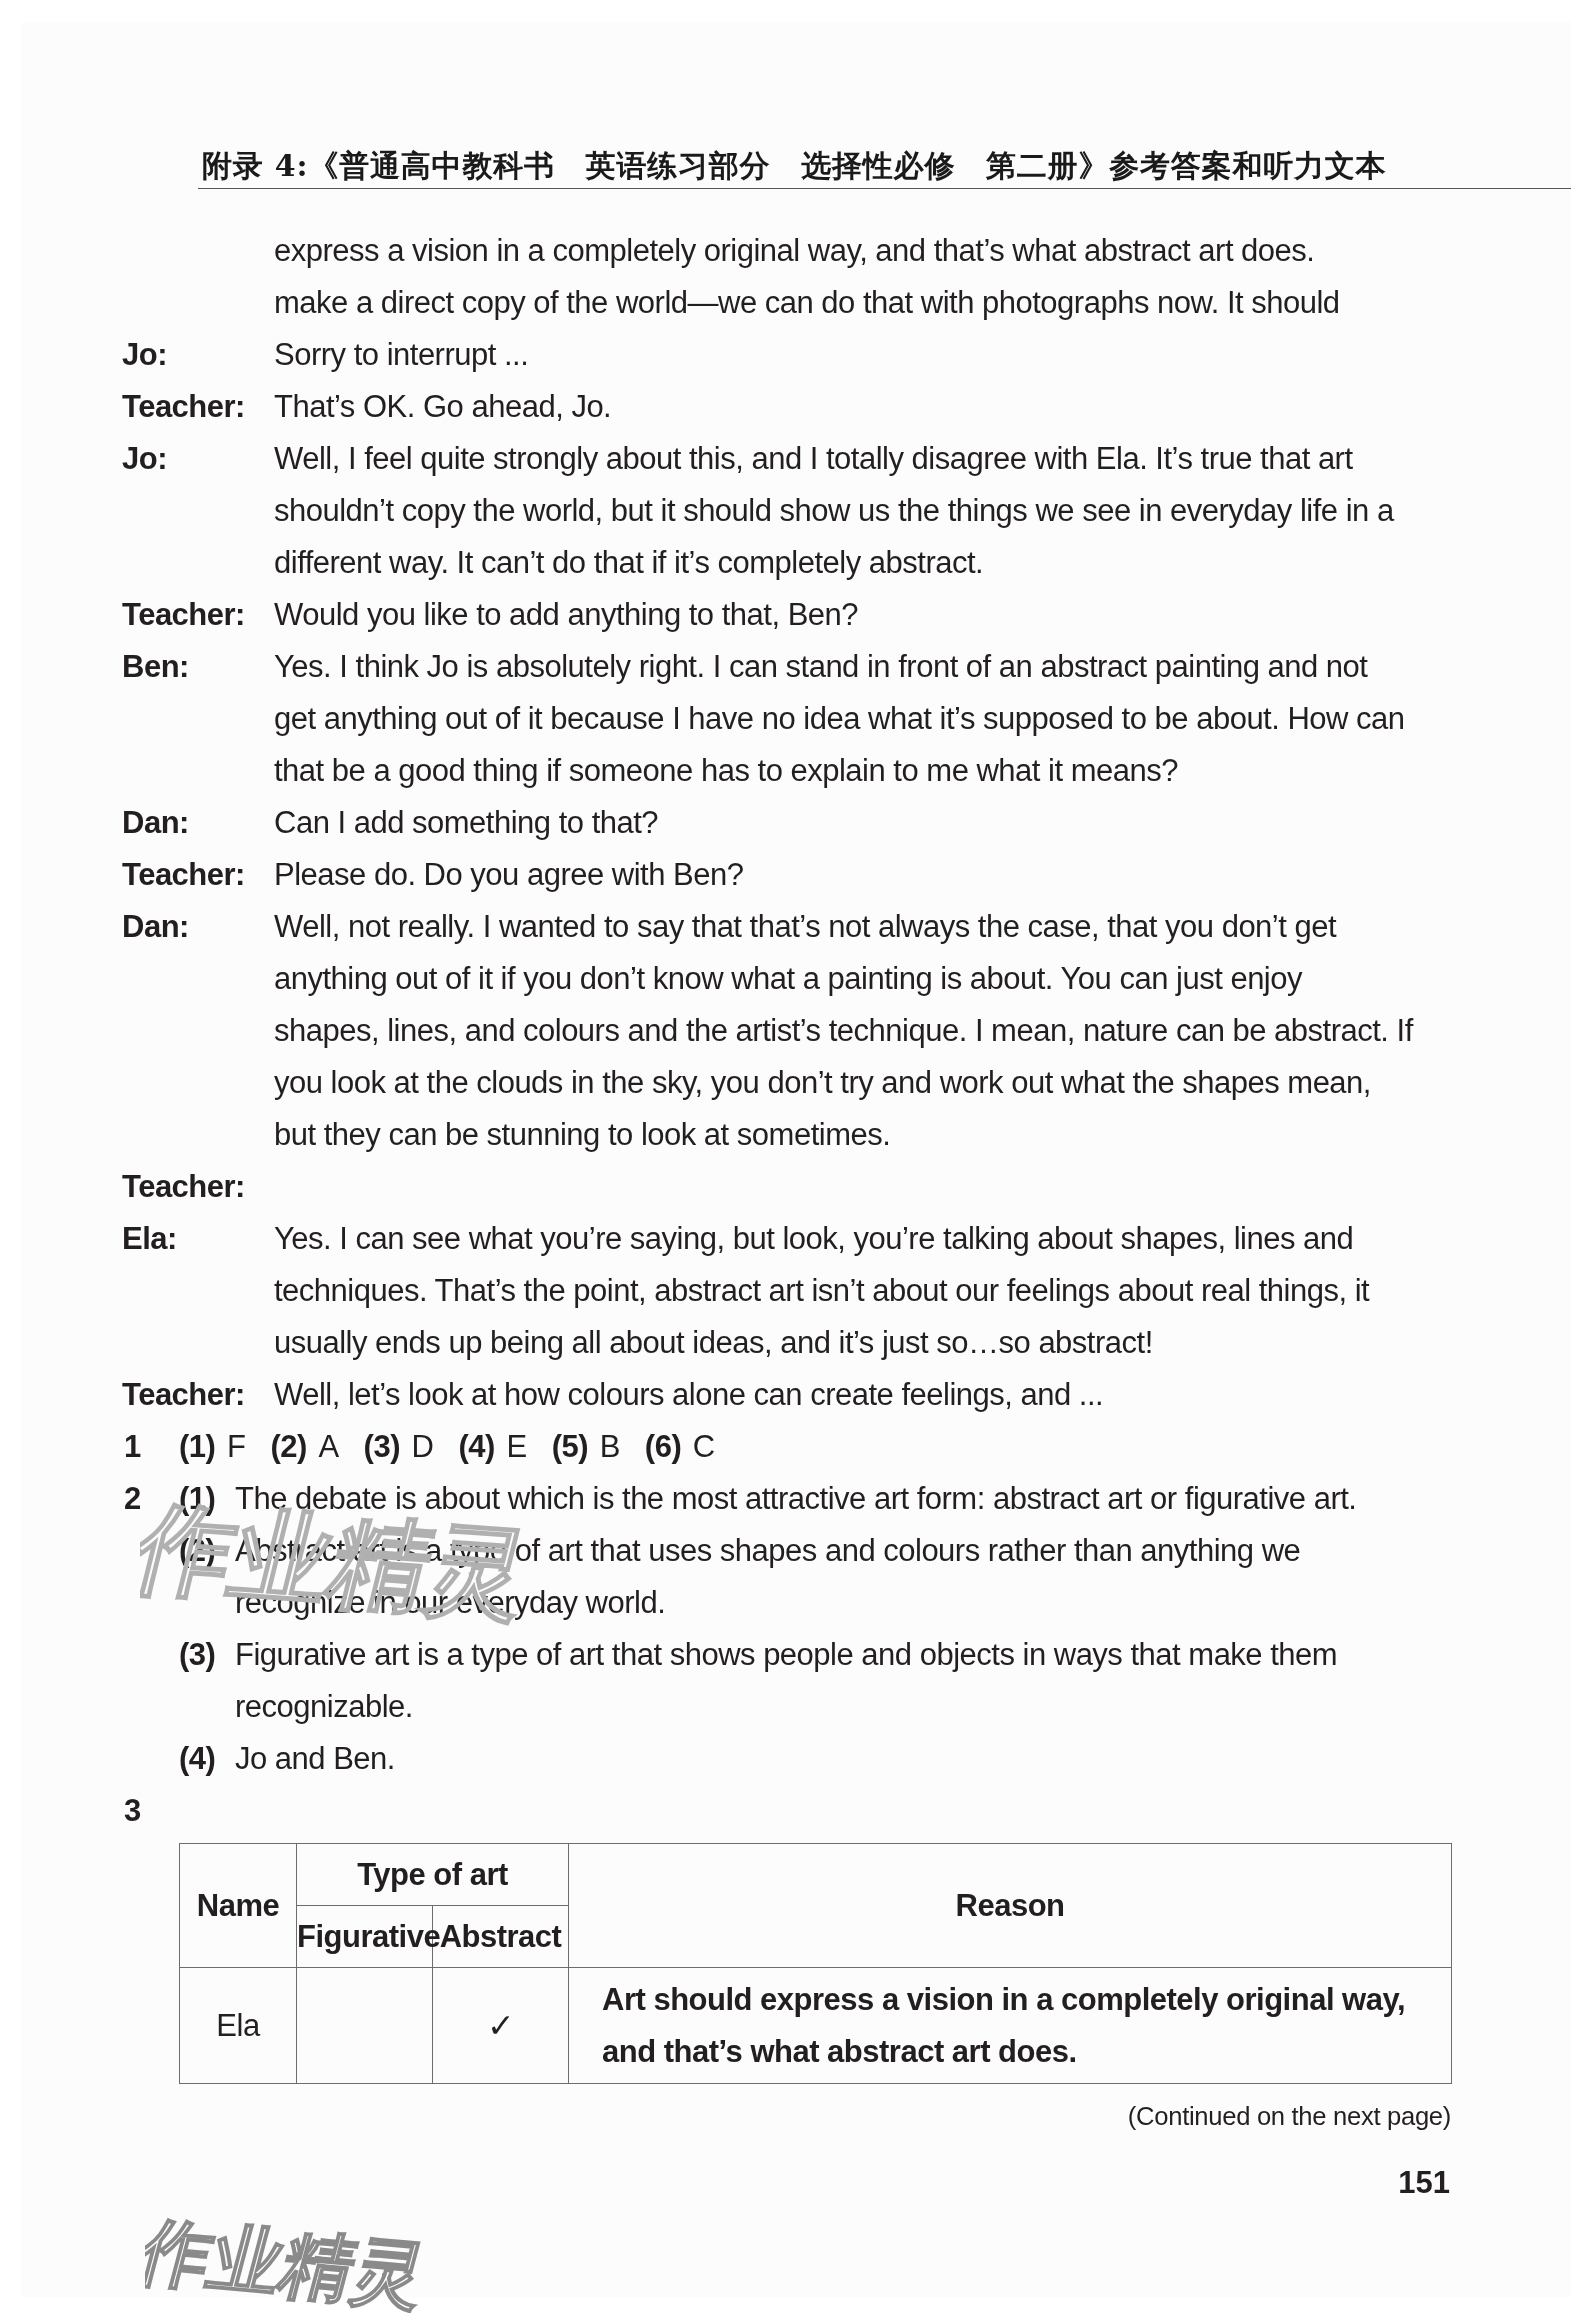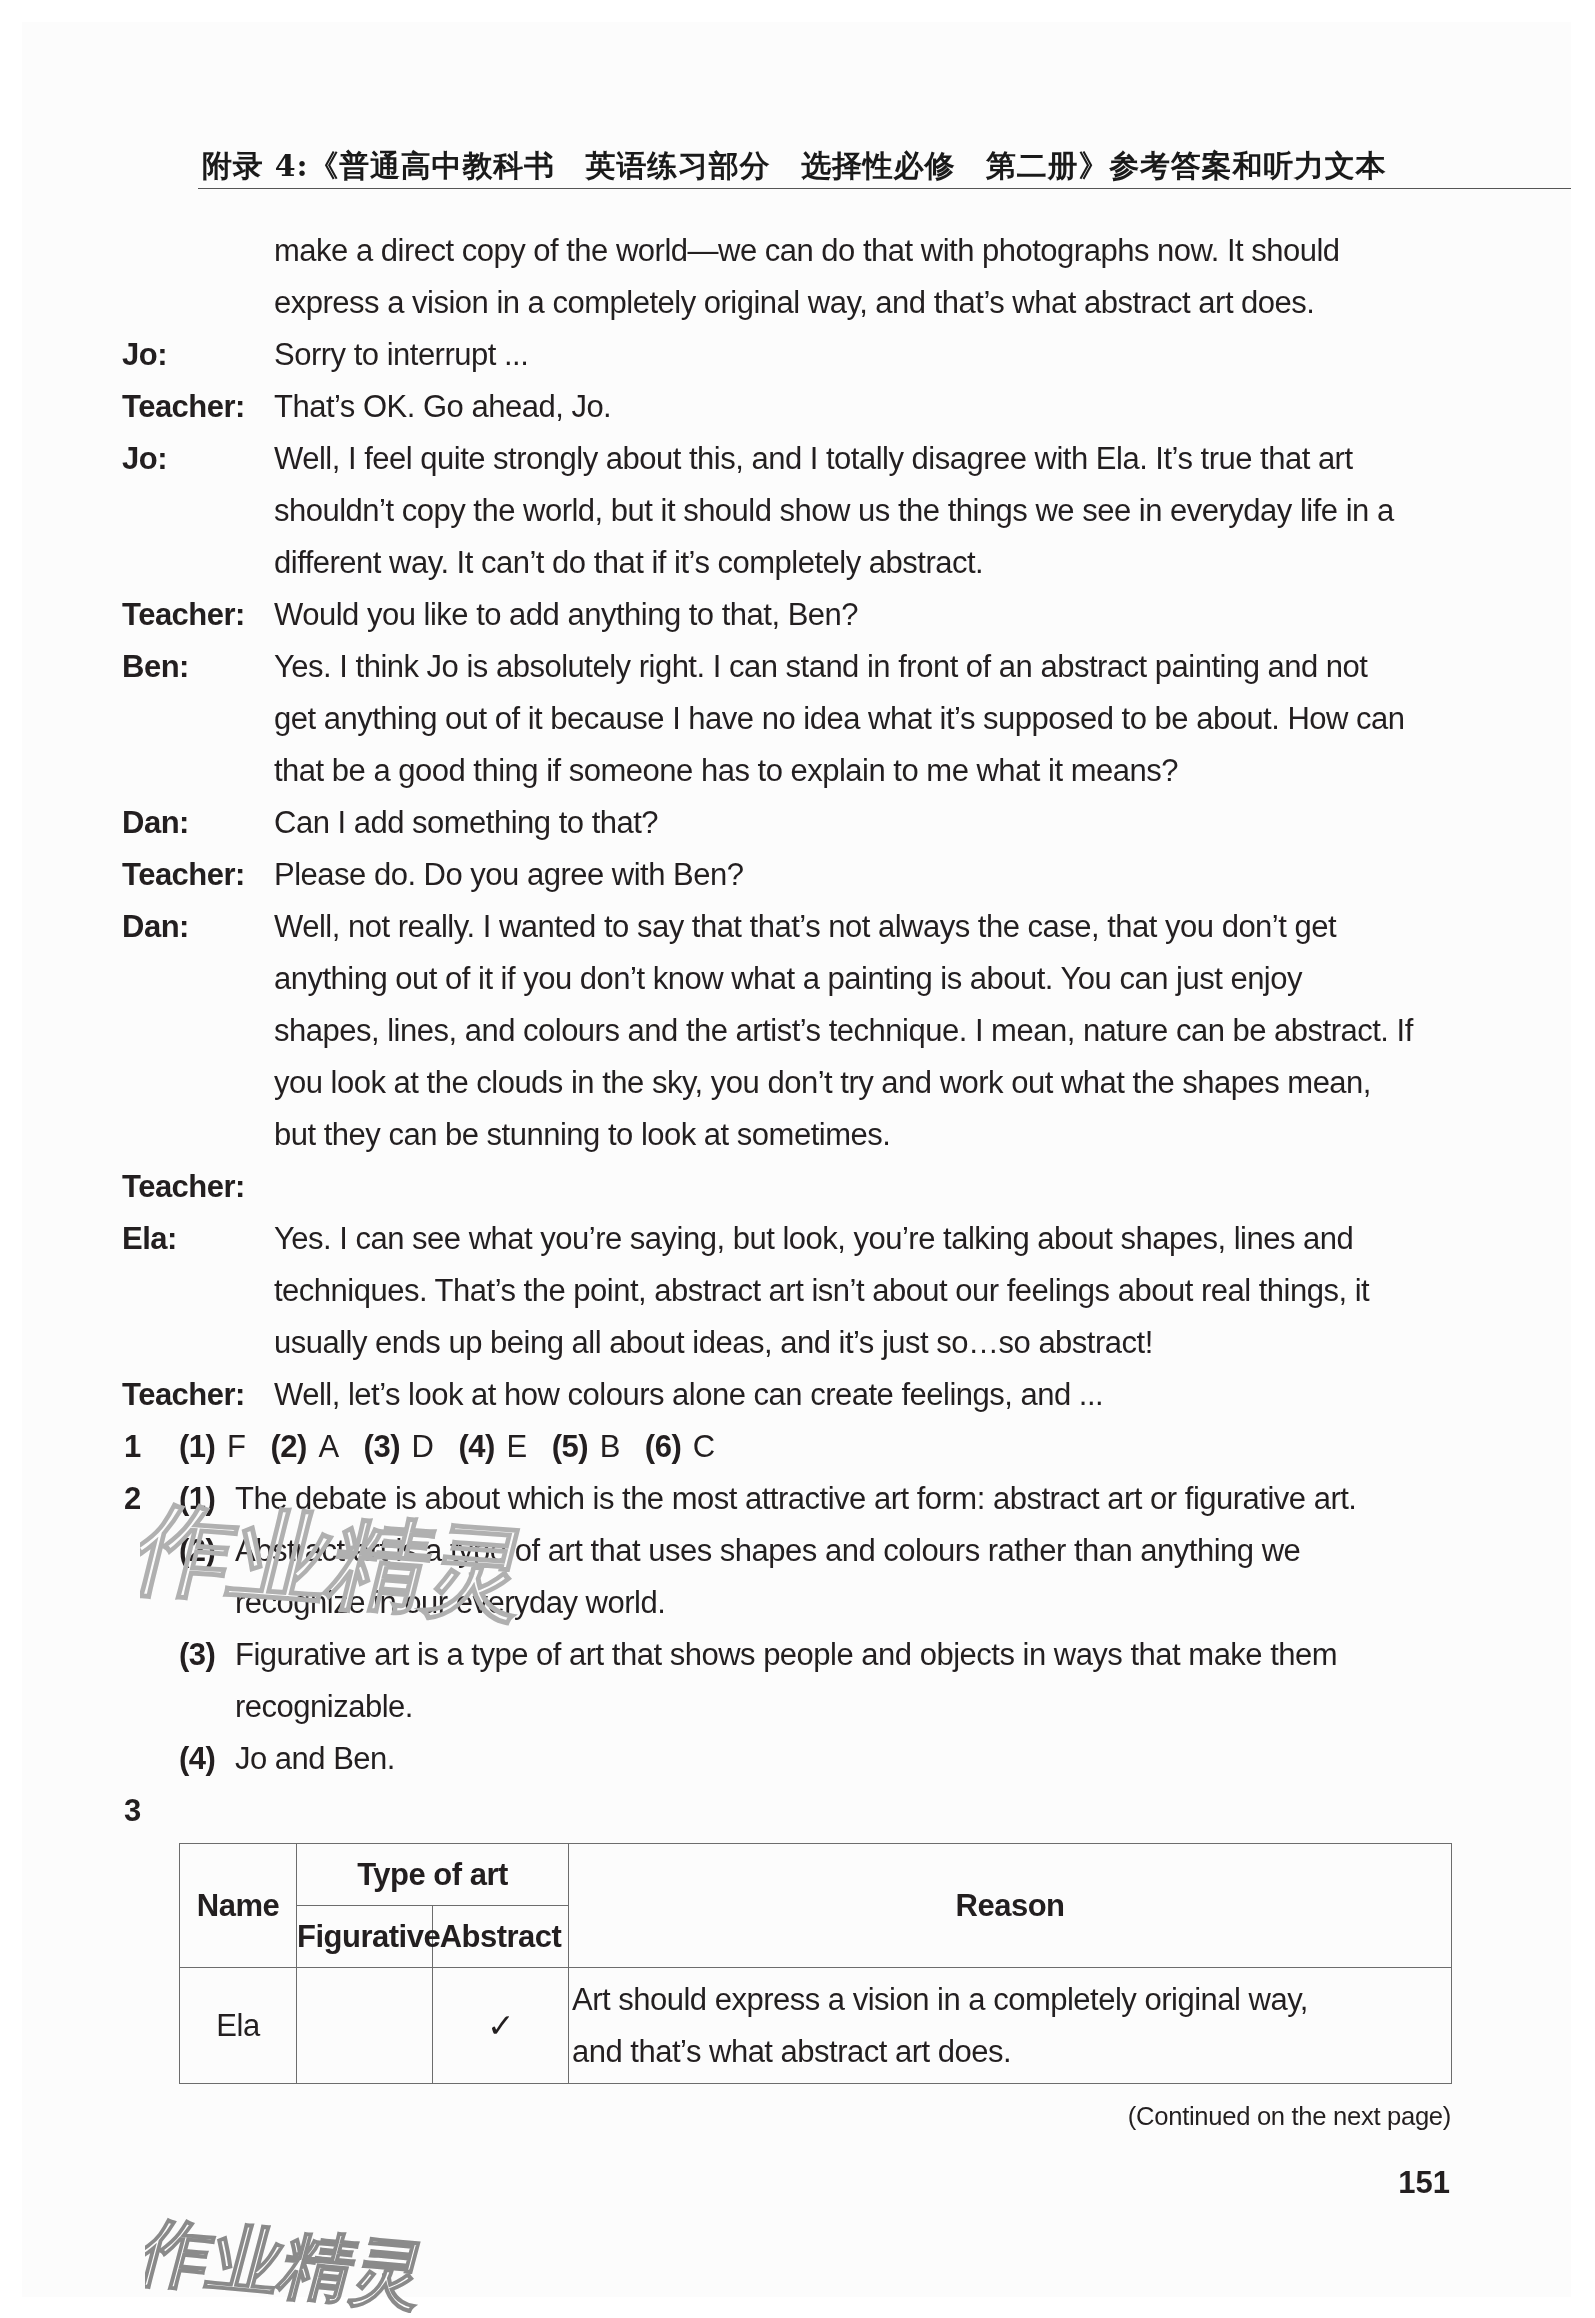--- a/index.html
+++ b/index.html
@@ -56,21 +56,21 @@
   }
   table.q3 td, table.q3 th {
     border: 1.7px solid #6d6d6d; padding: 0;
   }
   table.q3 th { font-weight: bold; text-align: center; vertical-align: middle; }
   table.q3 .h1 { height: 62px; }
   table.q3 .h2 { height: 62px; }
   table.q3 .body-row td { height: 115px; }
   table.q3 td.name { text-align: center; vertical-align: middle; }
   table.q3 td.mark { text-align: center; vertical-align: middle; font-size: 33px; }
-  table.q3 td.reason { padding-left: 3px; line-height: 52px; vertical-align: middle; }
+  table.q3 td.reason { padding-left: 33px; line-height: 52px; vertical-align: middle; font-weight: bold; }
 
   .continued {
     position: absolute; right: 145px; top: 2102px; font-size: 25.6px;
     letter-spacing: -0.3px; white-space: nowrap; margin-left: 16px;
   }
   .page-number {
     position: absolute; right: 146px; top: 2165px; font-size: 31px; font-weight: bold;
   }
   .watermark {
     position: absolute; left: 145px; top: 2181px; width: 297px; height: 132px;
@@ -83,24 +83,24 @@
 <body>
 
 <div class="page"></div>
 
 <div class="running-head">附录 4:《普通高中教科书　英语练习部分　选择性必修　第二册》参考答案和听力文本</div>
 <div class="head-rule"></div>
 
 <div class="flow">
 
   <div class="row">
+    <span class="txt">express a vision in a completely original way, and that’s what abstract art does.</span>
+  </div>
+  <div class="row">
     <span class="txt">make a direct copy of the world—we can do that with photographs now. It should</span>
-  </div>
-  <div class="row">
-    <span class="txt">express a vision in a completely original way, and that’s what abstract art does.</span>
   </div>
 
   <div class="row">
     <span class="spk">Jo:</span>
     <span class="txt">Sorry to interrupt ...</span>
   </div>
 
   <div class="row">
     <span class="spk">Teacher:</span>
     <span class="txt">That’s OK. Go ahead, Jo.</span>

